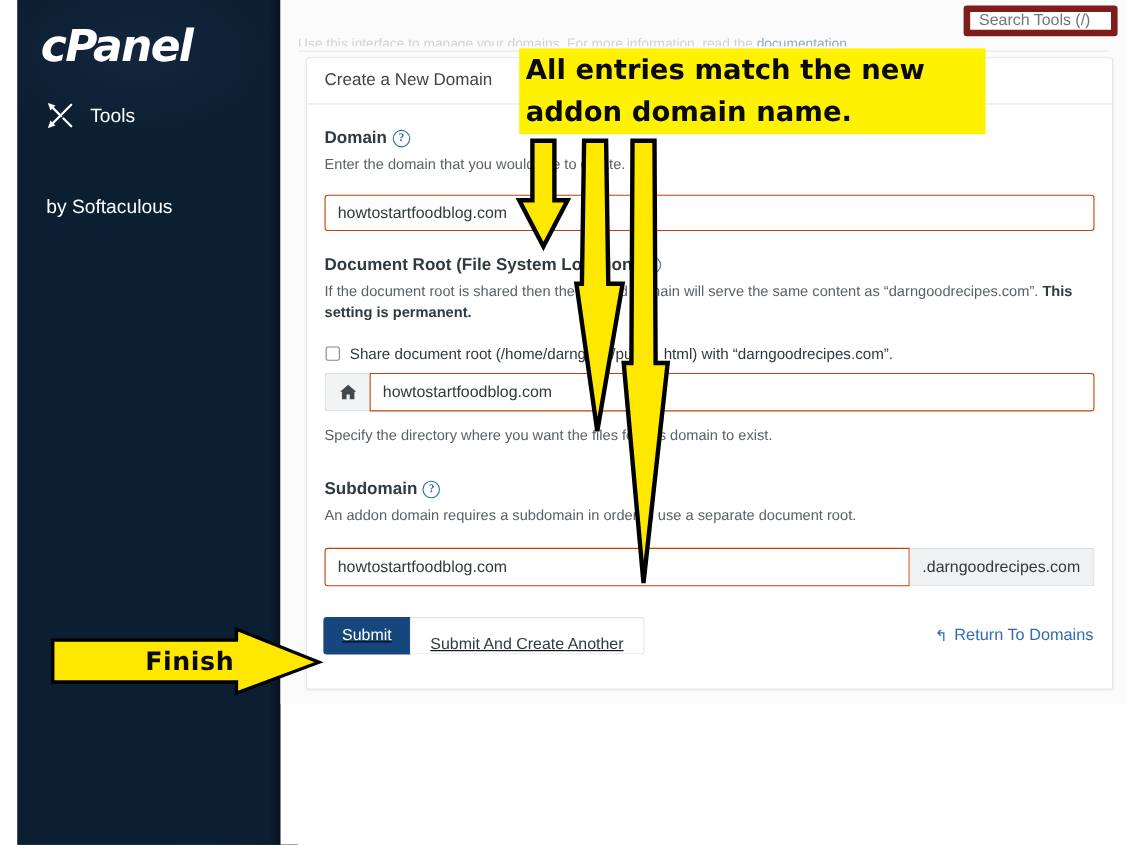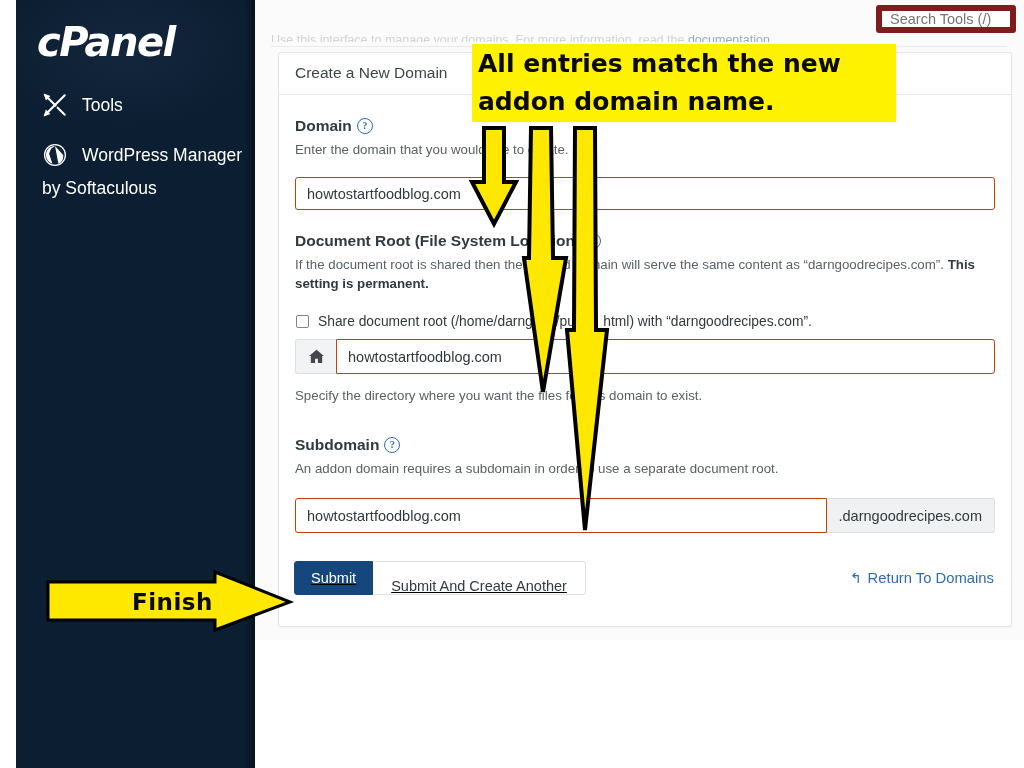--- a/index.html
+++ b/index.html
@@ -332,30 +332,20 @@
           <path d="M3 3 L12.5 12.5"></path>
           <path d="M14.5 14.5 L21 21"></path>
           <path d="M3 21 L21 3"></path>
           <path d="M3 3 L6 4 L4 6 Z" fill="#ffffff"></path>
           <path d="M3 21 L4 18 L6 20 Z" fill="#ffffff"></path>
         </svg>
       </span>
       <span>Tools</span>
     </div>
 
-    <div class="nav-item" id="nav-wp">
-      <span class="nav-icon">
-        <svg width="26" height="26" viewBox="0 0 24 24">
-          <circle cx="12" cy="12" r="10.2" fill="#ffffff"></circle>
-          <circle cx="12" cy="12" r="9" fill="#0e2136"></circle>
-          <path d="M12 3.6 A8.4 8.4 0 0 0 4.4 15.6 L8.4 6.2 Z M12 3.6 L15.2 20.2 A8.4 8.4 0 0 0 19.6 12 Z M9.6 20 L6.6 10.8 L3.9 12.6 A8.4 8.4 0 0 0 9.6 20 Z" fill="#ffffff"></path>
-        </svg>
-      </span>
-      <span>WordPress Manager</span>
-    </div>
 
     <div id="nav-wp-sub">by Softaculous</div>
   </div>
 
   <div id="main">
     <div id="page-bg"></div>
 
     <div id="search-wrap">
       <input id="search-input" type="text" placeholder="Search Tools (/)" style="">
     </div>

